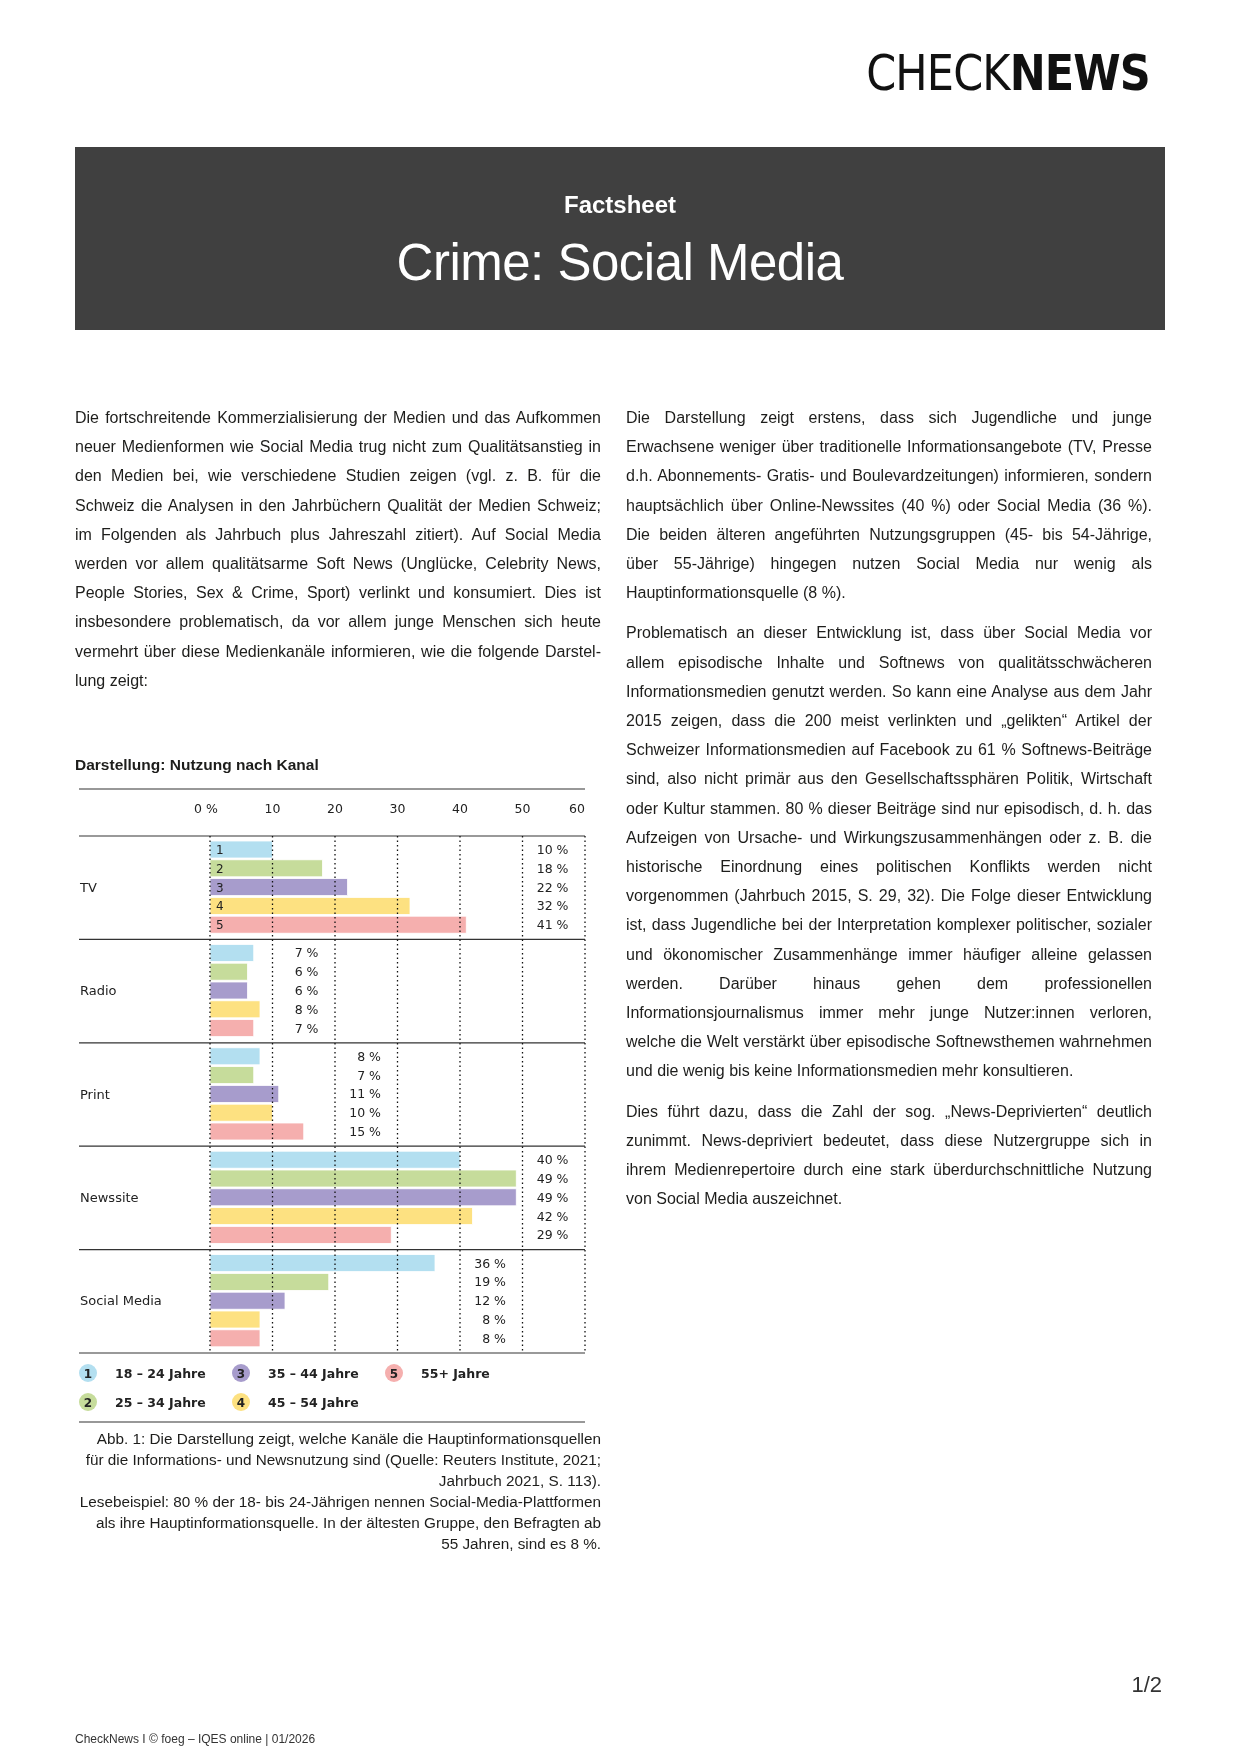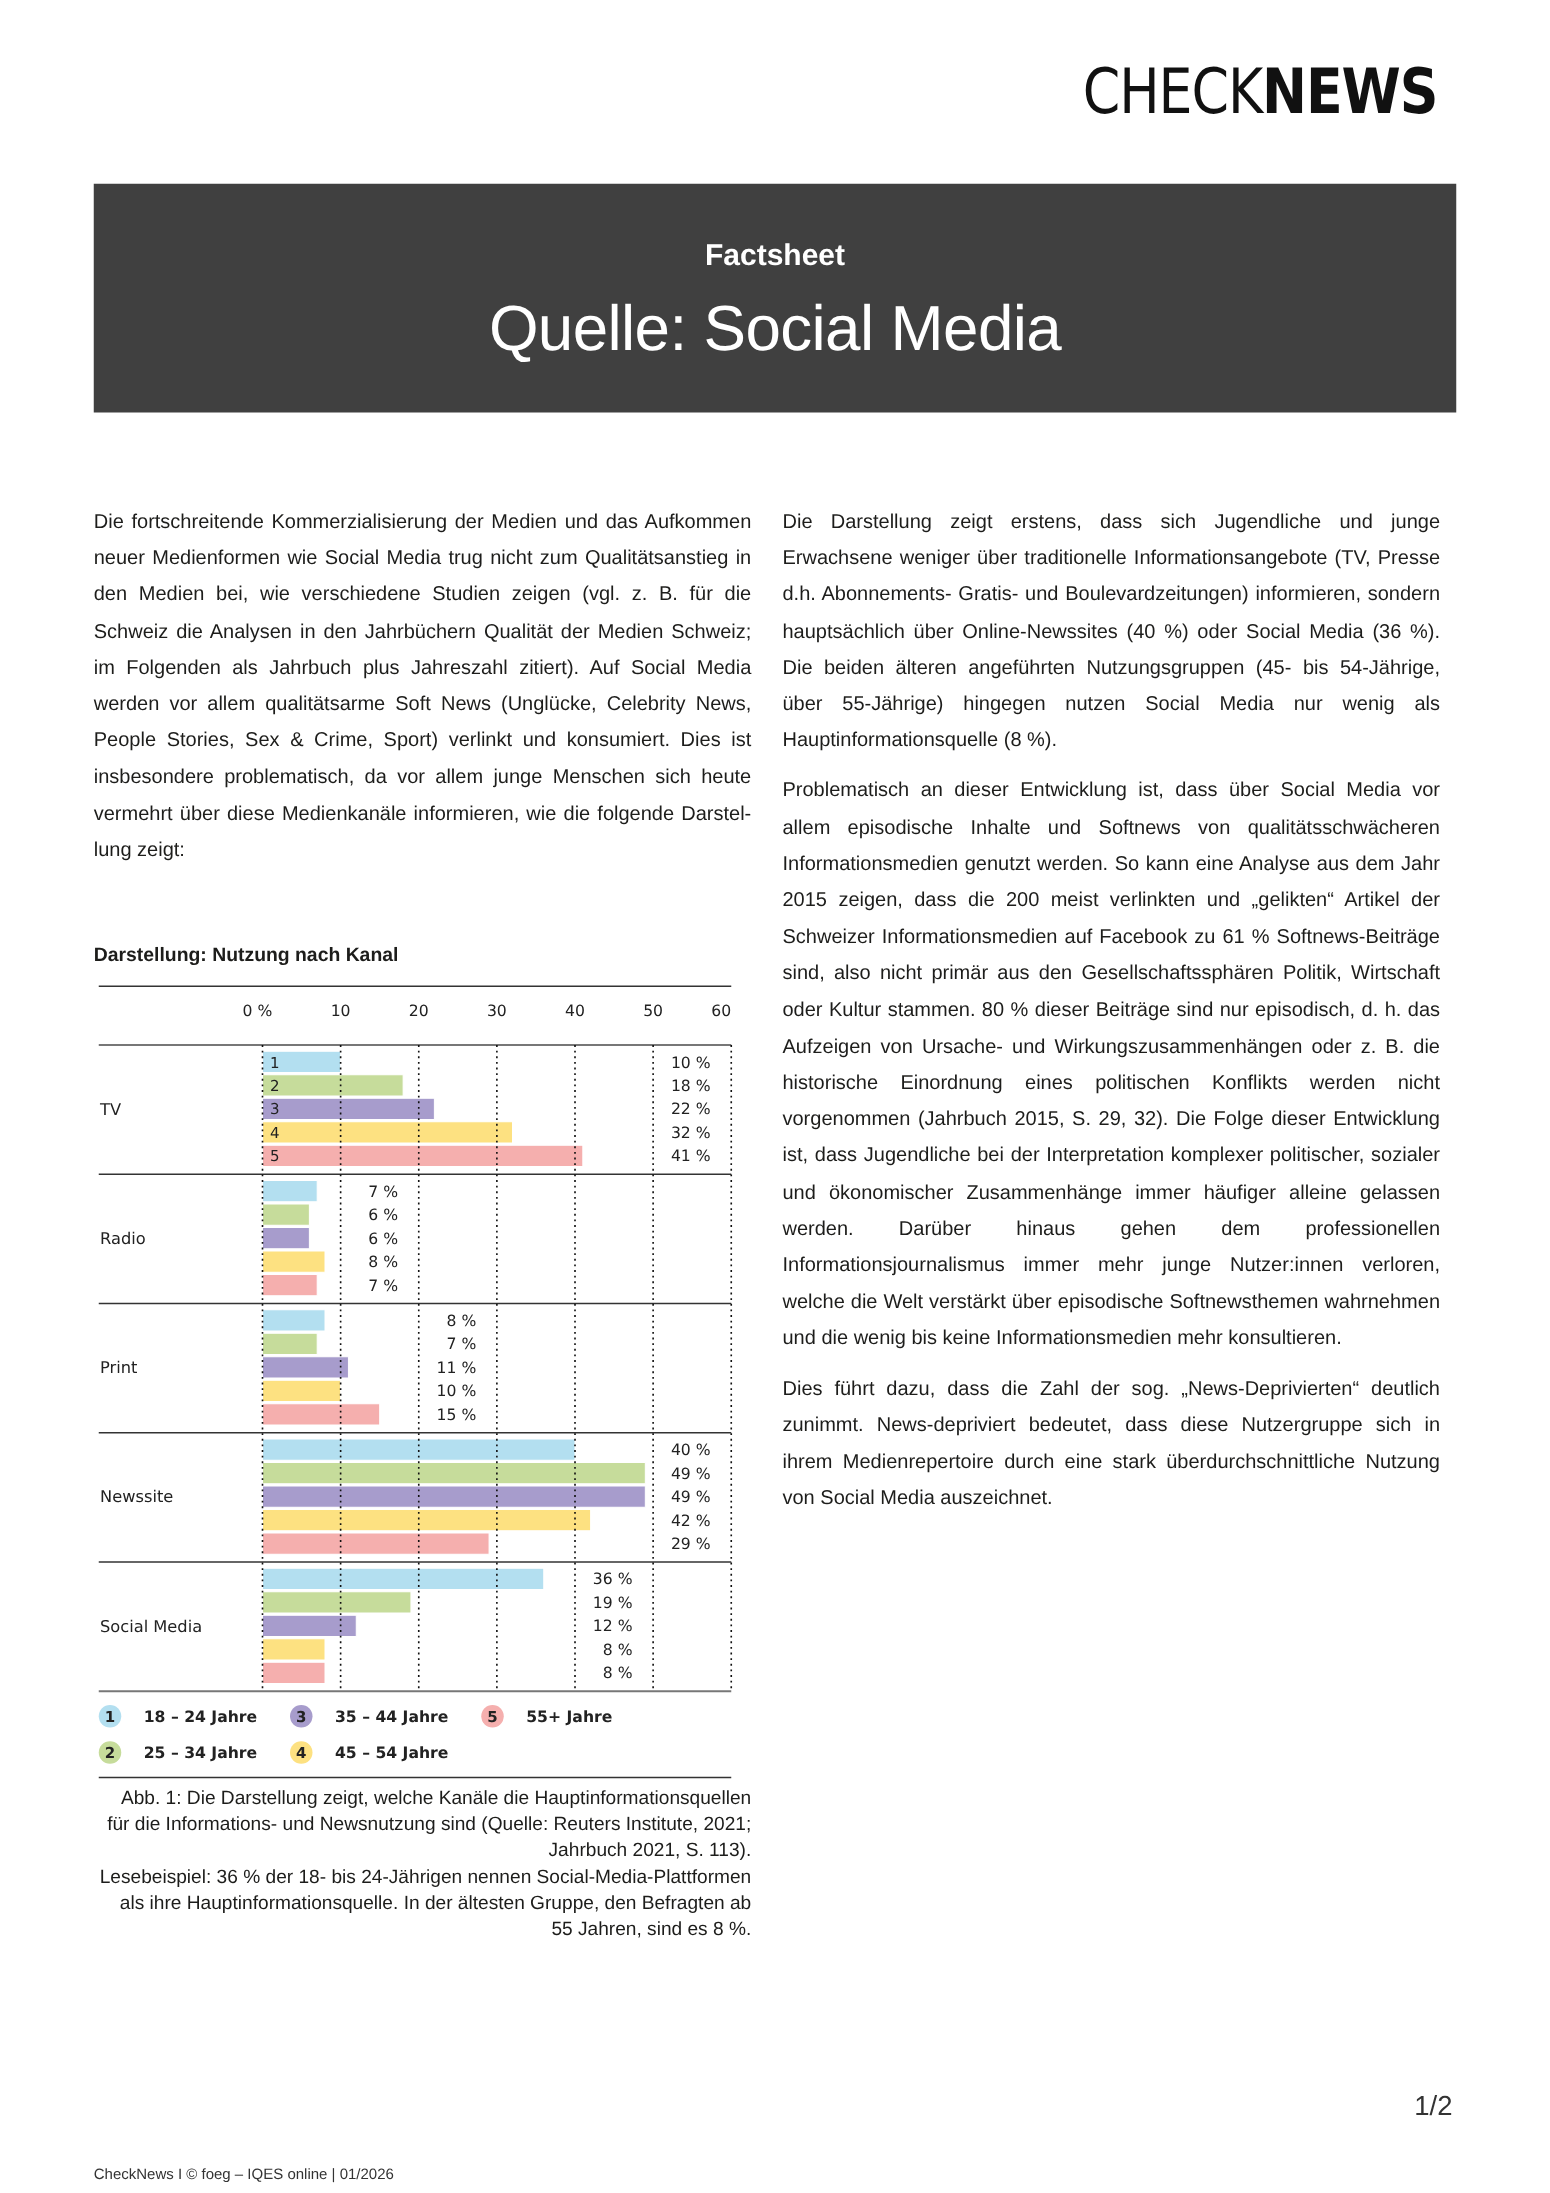--- a/index.html
+++ b/index.html
@@ -25,21 +25,21 @@
   .footer-left { position: absolute; left: 75px; top: 1684px; font-size: 12px; color: #333; margin-top: 48px; }
   .footer-right { position: absolute; right: 78px; top: 1672px; font-size: 22px; color: #333; }
 </style>
 </head>
 <body>
 
 <div class="logo"><span class="light">CHECK</span><span class="bold">NEWS</span></div>
 
 <div class="banner">
   <div class="kicker">Factsheet</div>
-  <div class="title">Quelle: Social Media</div>
+  <div class="title">Crime: Social Media</div>
 </div>
 
 <div class="col col-left">
   <p>Die fortschreitende Kommerzialisierung der Medien und das Aufkommen neuer Medienformen wie Social Media trug nicht zum Qualitätsanstieg in den Medien bei, wie verschiedene Studien zeigen (vgl. z. B. für die Schweiz die Analysen in den Jahrbüchern Qualität der Medien Schweiz; im Folgenden als Jahrbuch plus Jahreszahl zitiert). Auf Social Media werden vor allem qualitätsarme Soft News (Unglücke, Celebrity News, People Stories, Sex &amp; Crime, Sport) verlinkt und kon­sumiert. Dies ist insbesondere problematisch, da vor allem junge Menschen sich heute vermehrt über diese Medienkanäle informieren, wie die folgende Darstel­lung zeigt:</p>
 </div>
 
 <div class="col col-right">
   <p>Die Darstellung zeigt erstens, dass sich Jugendliche und junge Erwachsene weniger über traditionelle Informationsangebote (TV, Presse d.h. Abonne­ments- Gratis- und Boulevardzeitungen) informieren, sondern hauptsächlich über Online-Newssites (40 %) oder Social Media (36 %). Die beiden älteren ange­führten Nutzungsgruppen (45- bis 54-Jährige, über 55-Jährige) hingegen nutzen Social Media nur wenig als Hauptinformationsquelle (8 %).</p>
   <p>Problematisch an dieser Entwicklung ist, dass über Social Media vor allem episodische Inhalte und Softnews von qualitätsschwächeren Informationsme­dien genutzt werden. So kann eine Analyse aus dem Jahr 2015 zeigen, dass die 200 meist verlinkten und „gelikten“ Artikel der Schweizer Informationsmedien auf Facebook zu 61 % Softnews-Beiträge sind, also nicht primär aus den Gesellschaftssphären Politik, Wirtschaft oder Kultur stammen. 80 % dieser Beiträge sind nur episodisch, d. h. das Aufzeigen von Ursache- und Wirkungszusammenhängen oder z. B. die histo­rische Einordnung eines politischen Konflikts werden nicht vorgenommen (Jahrbuch 2015, S. 29, 32). Die Folge dieser Entwicklung ist, dass Jugendliche bei der Interpretation komplexer politischer, sozialer und ökonomischer Zusammenhänge immer häufiger alleine gelassen werden. Darüber hinaus gehen dem professionellen Informationsjournalismus immer mehr junge Nutzer:innen verloren, welche die Welt verstärkt über episodische Softnewsthemen wahrnehmen und die wenig bis keine Informationsmedien mehr konsultieren.</p>
   <p>Dies führt dazu, dass die Zahl der sog. „News-Depri­vierten“ deutlich zunimmt. News-depriviert bedeutet, dass diese Nutzergruppe sich in ihrem Medienreper­toire durch eine stark überdurchschnittliche Nutzung von Social Media auszeichnet.</p>
@@ -142,17 +142,17 @@
     <text x="241" y="1406.5" font-size="12" font-weight="bold" fill="#222" text-anchor="middle" class="serif">4</text>
     <text x="268" y="1406.5" font-size="12.5" font-weight="bold" fill="#222" class="serif">45 – 54 Jahre</text>
     <circle cx="394" cy="1373" r="9" fill="#f5afae"></circle>
     <text x="394" y="1377.5" font-size="12" font-weight="bold" fill="#222" text-anchor="middle" class="serif">5</text>
     <text x="421" y="1377.5" font-size="12.5" font-weight="bold" fill="#222" class="serif">55+ Jahre</text>
     <line x1="79" x2="585" y1="1422" y2="1422" stroke="#333" stroke-width="1.2"></line>
   </svg>
 
 <div class="caption">
   <p>Abb. 1: Die Darstellung zeigt, welche Kanäle die Hauptinformationsquel­len für die Informations- und Newsnutzung sind (Quelle: Reuters Institute, 2021; Jahrbuch 2021, S. 113).</p>
-  <p>Lesebeispiel: 36 % der 18- bis 24-Jährigen nennen Social-Media-Platt­formen als ihre Hauptinformationsquelle. In der ältesten Gruppe, den Befragten ab 55 Jahren, sind es 8 %.</p>
+  <p>Lesebeispiel: 80 % der 18- bis 24-Jährigen nennen Social-Media-Platt­formen als ihre Hauptinformationsquelle. In der ältesten Gruppe, den Befragten ab 55 Jahren, sind es 8 %.</p>
 </div>
 
 <div class="footer-left">CheckNews I © foeg – IQES online | 01/2026</div>
 <div class="footer-right">1/2</div>
 
 </body></html>

